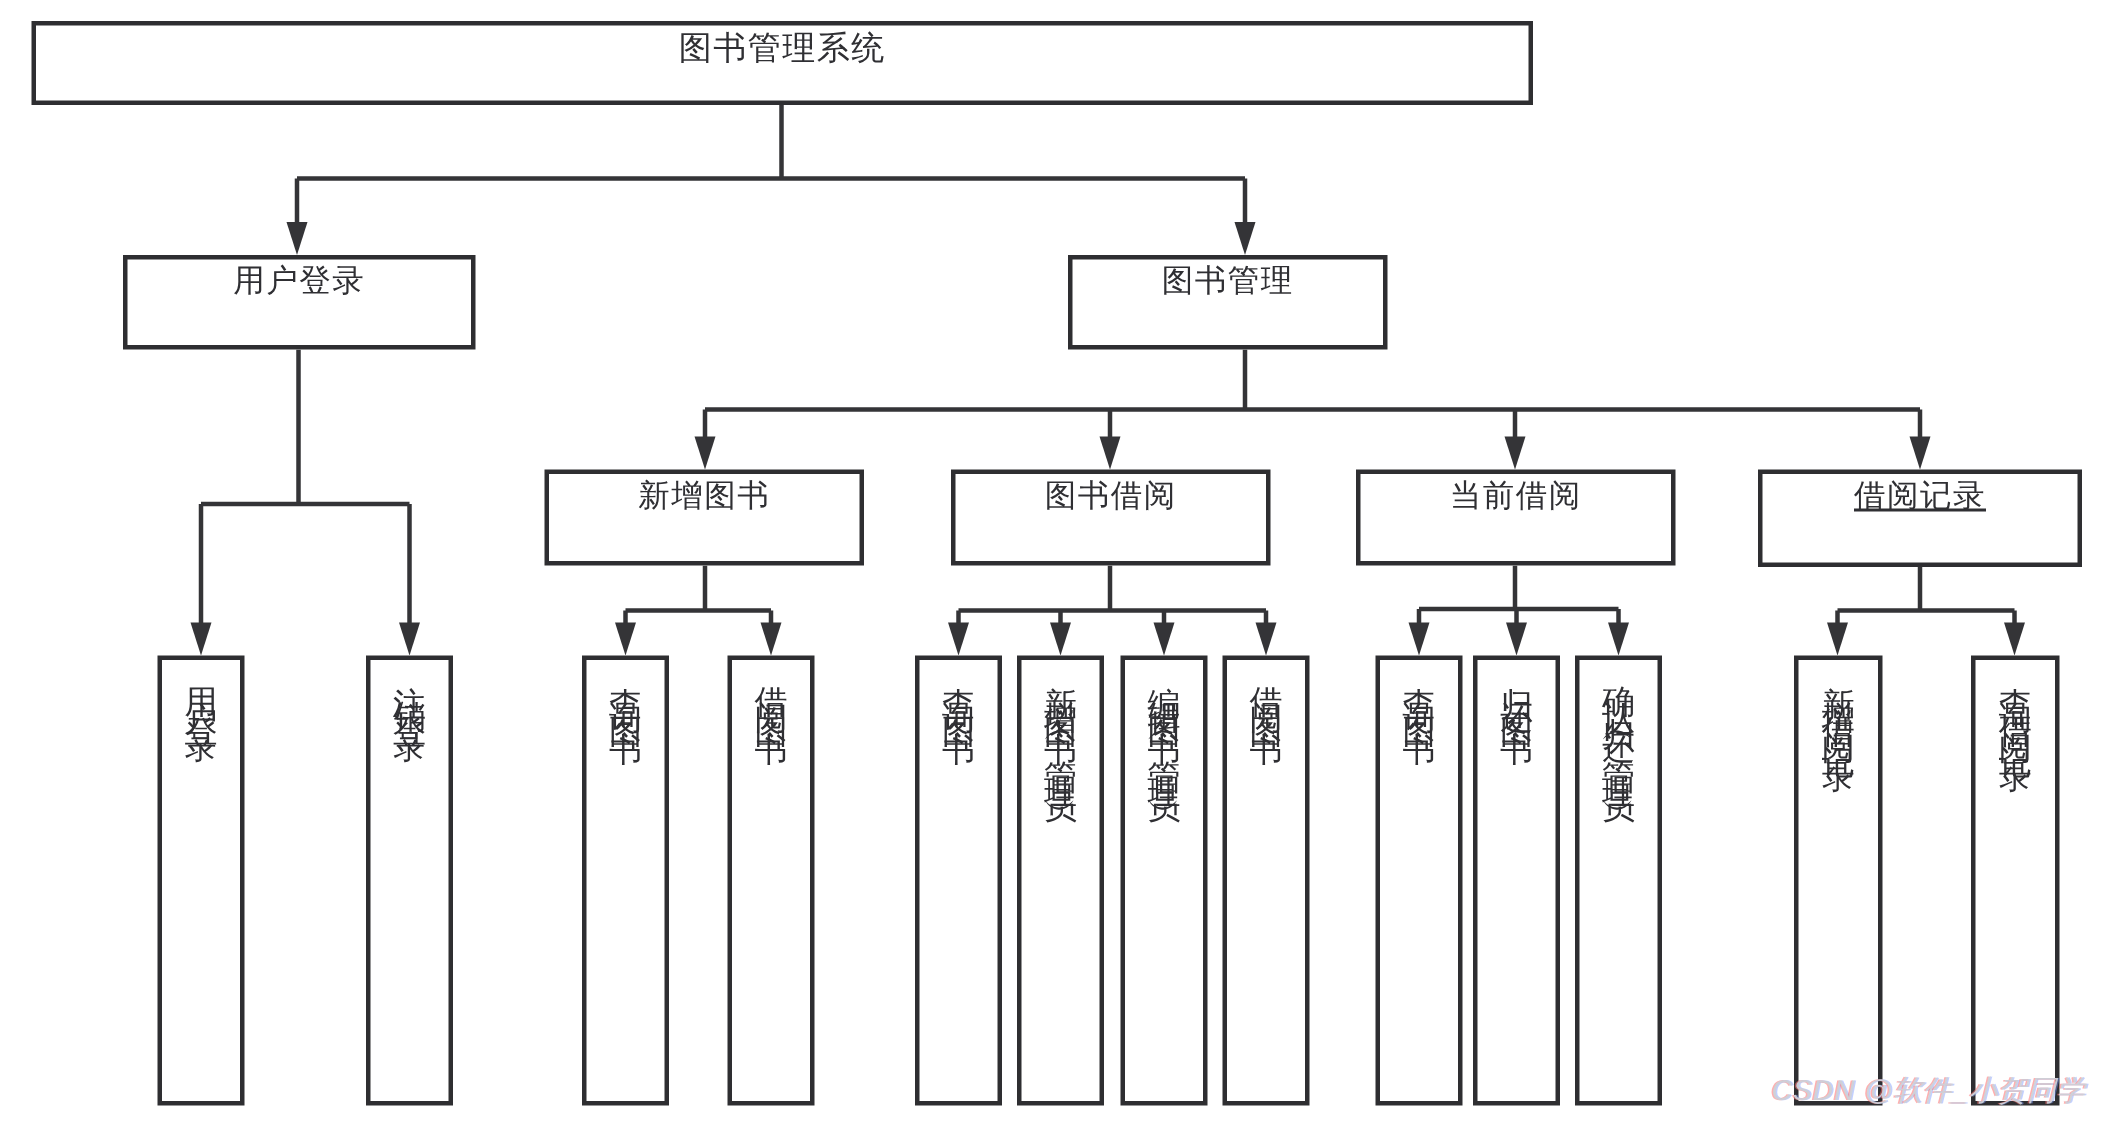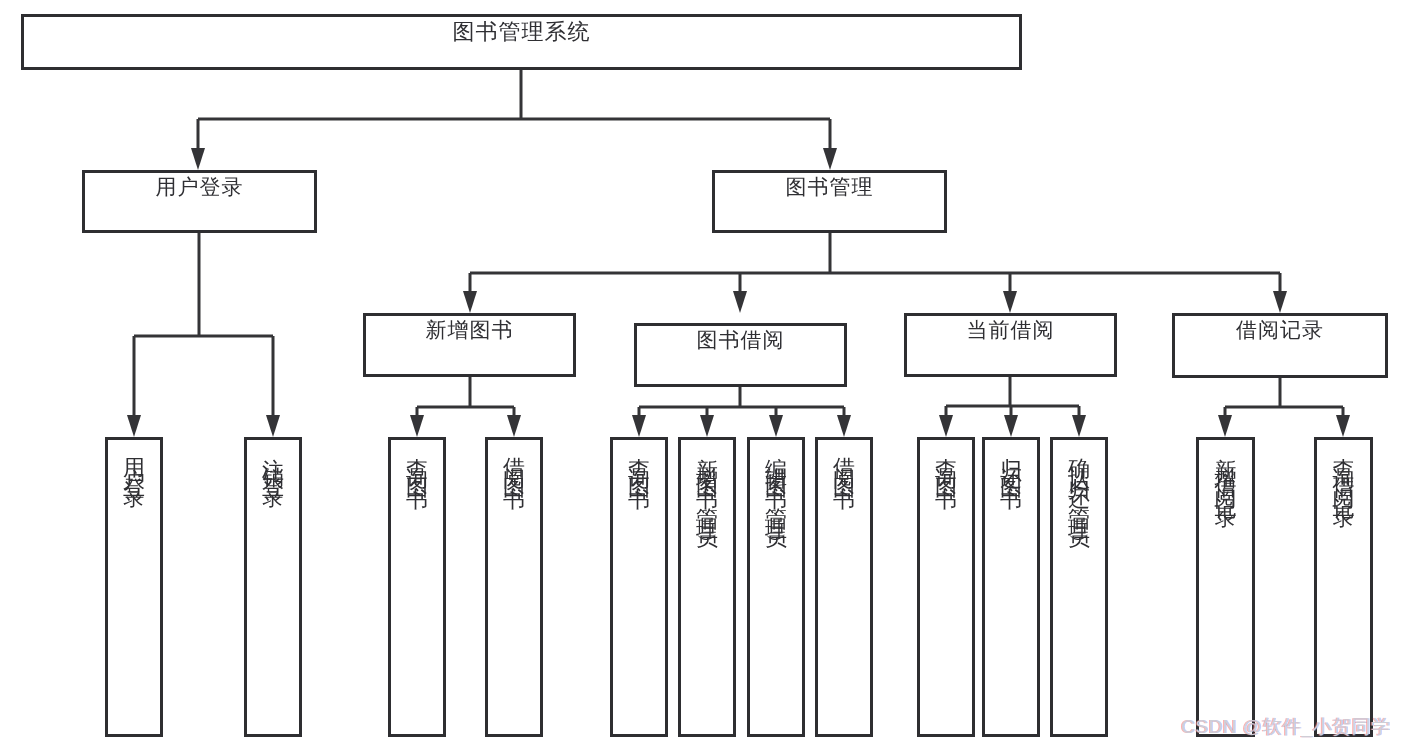--- a/index.html
+++ b/index.html
@@ -43,20 +43,21 @@
   }
   .watermark {
     position: absolute;
     left: 1181px;
     top: 714px;
     font-size: 19px;
     white-space: nowrap;
     color: rgba(206, 209, 216, 0.95);
     text-shadow: -1px 0 0 rgba(255, 110, 110, 0.55), 1px 0 0 rgba(120, 150, 255, 0.45);
     letter-spacing: 0.5px;
+    font-style: italic;
   }
 </style>
 </head>
 <body>
 
 <div class="stage">
 
   <svg class="connectors" viewBox="0 0 1405 747" xmlns="http://www.w3.org/2000/svg">
     <g>
       <path d="M521,70 L521,119 M198,119 L830,119 M198,119 L198,152 M830,119 L830,152"></path>
@@ -100,34 +101,34 @@
     </g>
   </svg>
 
   <div class="box h root" style="left:21px; top:14px; width:1001px; height:56px;">
     <span>图书管理系统</span>
   </div>
 
   <div class="box h" style="left:82px; top:170px; width:235px; height:63px;">
     <span>用户登录</span>
   </div>
-  <div class="box h" style="left:712px; top:170px; width:235px; height:63px;">
+  <div class="box h" style="left:712px; top:170px; width:213px; height:63px;">
     <span>图书管理</span>
   </div>
 
   <div class="box h" style="left:363px; top:313px; width:213px; height:64px;">
     <span>新增图书</span>
   </div>
-  <div class="box h" style="left:634px; top:323px; width:213px; height:64px;">
+  <div class="box h" style="left:634px; top:313px; width:213px; height:64px;">
     <span>图书借阅</span>
   </div>
   <div class="box h" style="left:904px; top:313px; width:213px; height:64px;">
     <span>当前借阅</span>
   </div>
-  <div class="box h" style="left:1172px; top:313px; width:216px; height:65px;">
+  <div class="box h" style="left:1172px; top:313px; width:216px; height:65px;text-decoration:underline;">
     <span>借阅记录</span>
   </div>
 
   <div class="box v" style="left:105px; top:437px; width:58px; height:300px;">
     <span>用户登录</span>
   </div>
   <div class="box v" style="left:244px; top:437px; width:58px; height:300px;">
     <span>注销登录</span>
   </div>
 

